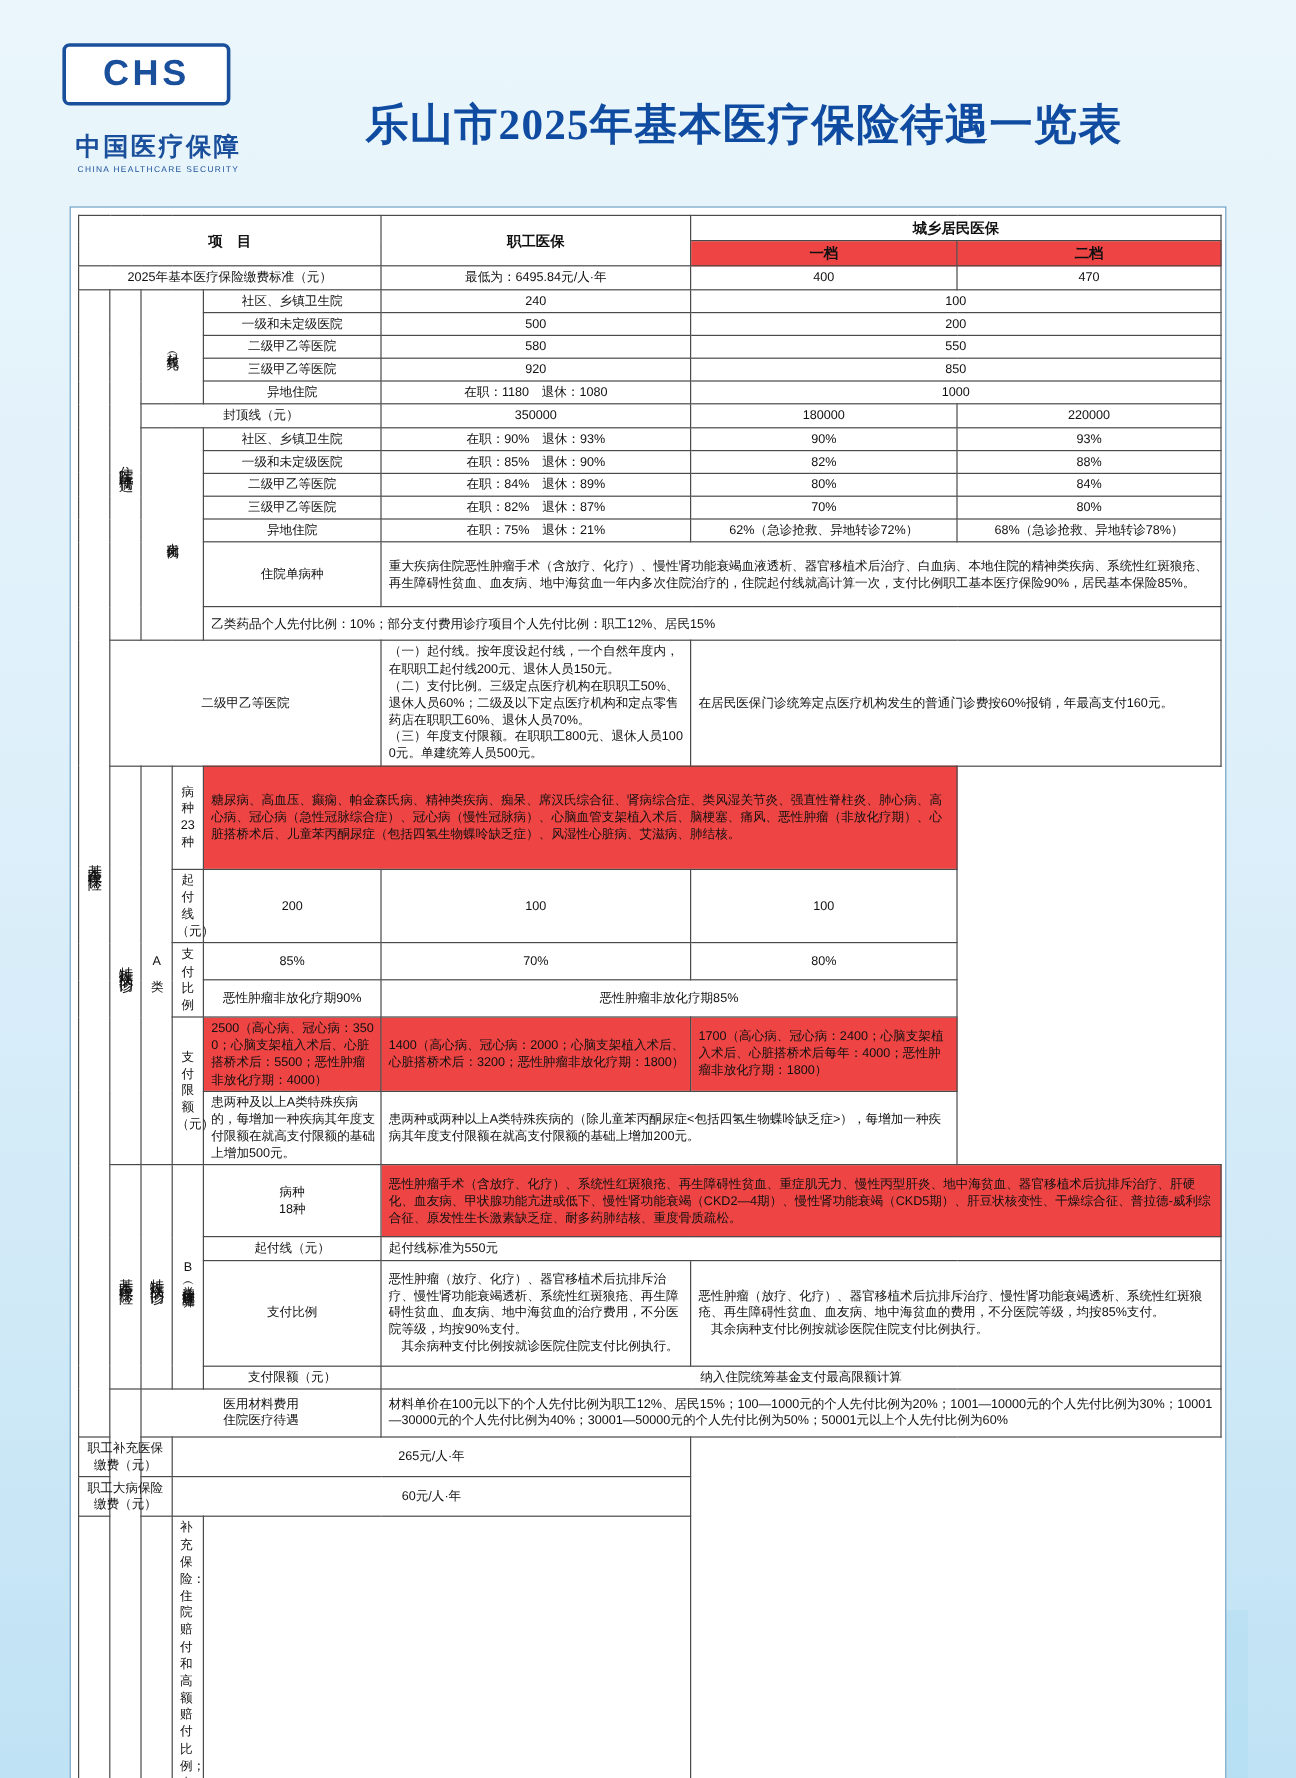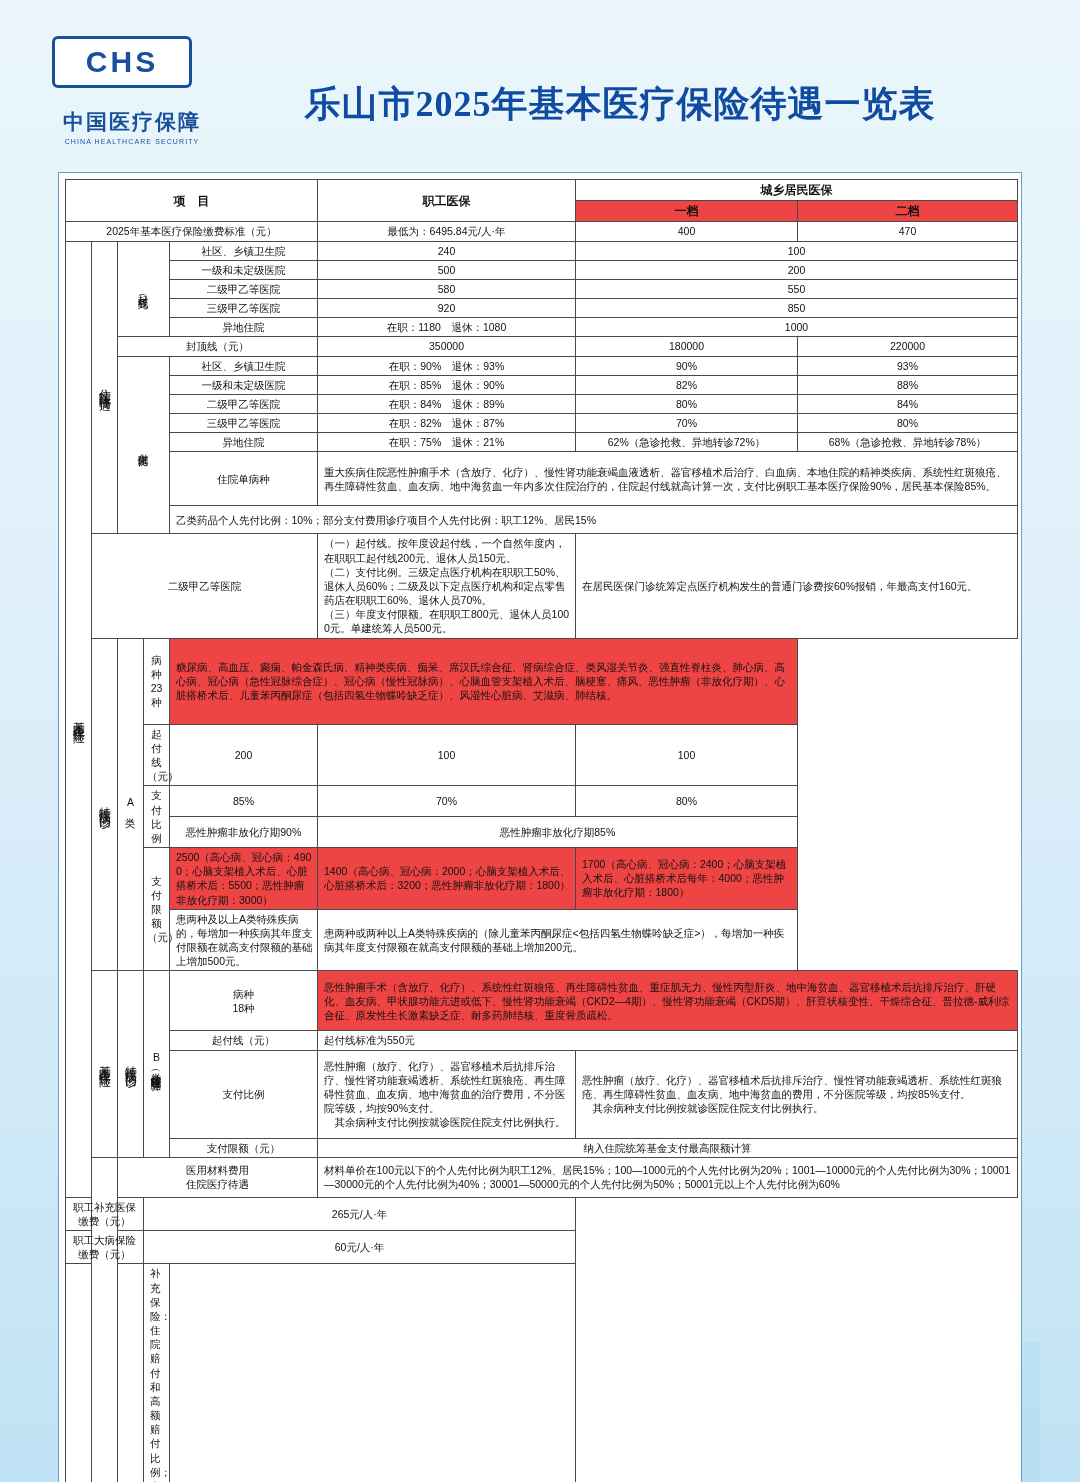--- a/index.html
+++ b/index.html
@@ -202,21 +202,21 @@
     <td>85%</td>
     <td>70%</td>
     <td>80%</td>
   </tr>
   <tr>
     <td>恶性肿瘤非放化疗期90%</td>
     <td colspan="2">恶性肿瘤非放化疗期85%</td>
   </tr>
   <tr>
     <td rowspan="2">支付限额（元）</td>
-    <td class="l yellow" style="height:56px">2500（高心病、冠心病：4900；心脑支架植入术后、心脏搭桥术后：5500；恶性肿瘤非放化疗期：3000）</td>
+    <td class="l yellow" style="height:56px">2500（高心病、冠心病：3500；心脑支架植入术后、心脏搭桥术后：5500；恶性肿瘤非放化疗期：4000）</td>
     <td class="l yellow">1400（高心病、冠心病：2000；心脑支架植入术后、心脏搭桥术后：3200；恶性肿瘤非放化疗期：1800）</td>
     <td class="l yellow">1700（高心病、冠心病：2400；心脑支架植入术后、心脏搭桥术后每年：4000；恶性肿瘤非放化疗期：1800）</td>
   </tr>
   <tr>
     <td class="l" style="height:44px">患两种及以上A类特殊疾病的，每增加一种疾病其年度支付限额在就高支付限额的基础上增加500元。</td>
     <td class="l" colspan="2">患两种或两种以上A类特殊疾病的（除儿童苯丙酮尿症&lt;包括四氢生物蝶呤缺乏症&gt;），每增加一种疾病其年度支付限额在就高支付限额的基础上增加200元。</td>
   </tr>
 
   <tr>
     <td rowspan="4"><span class="vert">基本医疗保险</span></td>

